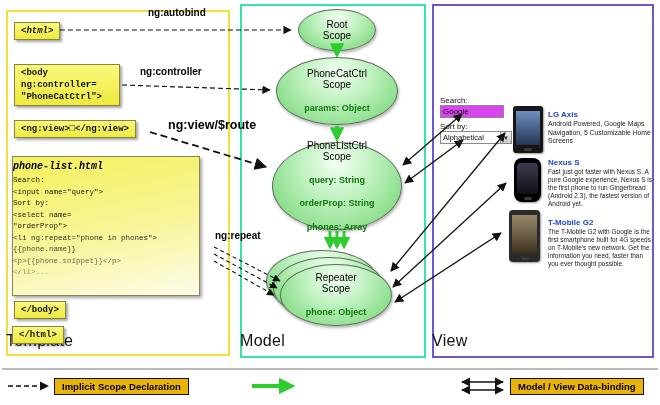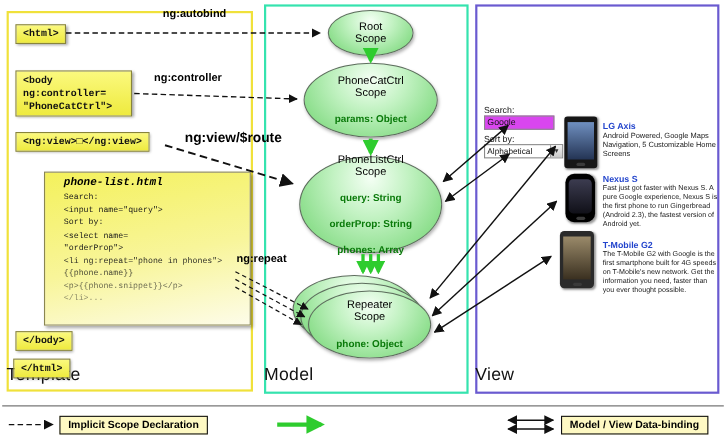--- a/index.html
+++ b/index.html
@@ -6,21 +6,21 @@
   body { background:#fff; font-family:"Liberation Sans", sans-serif; }
   #stage { position:relative; width:660px; height:405px; background:#fff; overflow:hidden; }
 
   .col { position:absolute; background:#fff; }
   .col-label { position:absolute; font-size:16px; color:#111; text-align:left; letter-spacing:0.3px; }
 
   .ybox { position:absolute; background:linear-gradient(#fbf97e,#eeea3e); border:1px solid #88843a;
           box-shadow:1.5px 1.5px 2.5px rgba(0,0,0,0.35); font-family:"Liberation Mono", monospace;
           font-weight:bold; font-size:9px; line-height:12px; color:#111; padding:2px 6px; z-index:4; }
 
-  .bigbox { position:absolute; left:40px; top:156px; width:188px; height:140px; padding:4px 17px;
+  .bigbox { position:absolute; left:12px; top:156px; width:188px; height:140px; padding:4px 0;
             background:linear-gradient(168deg,#f4f15c 0%,#f8f59a 55%,#fdfce9 100%);
             border:1px solid #8a8650; box-shadow:2px 2px 3px rgba(0,0,0,0.35); z-index:4; }
   .bigbox-title { font-family:"Liberation Mono", monospace; font-weight:bold; font-style:italic;
                   font-size:10px; margin-bottom:3px; color:#000; }
   .codeline { font-family:"Liberation Mono", monospace; font-size:7.5px; line-height:11.5px; color:#1a1a1a; white-space:nowrap; }
   .f1{opacity:.92}.f2{opacity:.8}.f3{opacity:.66}.f4{opacity:.5}
 
   .scope { position:absolute; border-radius:50%; border:1px solid #5d6d5d; z-index:3;
            background:radial-gradient(ellipse at 50% 22%, #f4fff4 0%, #c2f2c2 38%, #86dc86 82%, #6fca6f 100%);
            box-shadow:1px 2px 3px rgba(0,0,0,0.3);
@@ -40,39 +40,39 @@
                    border-left:1px solid #999; font-size:6px; display:flex; align-items:center; justify-content:center; color:#333; }
 
   .phone { position:absolute; background:#161616; box-shadow:1px 1px 2px rgba(0,0,0,0.4); z-index:3; }
   .phone .screen { position:absolute; left:3px; right:3px; top:5px; bottom:8px; }
   .phone .key { position:absolute; left:50%; transform:translateX(-50%); bottom:2px; width:8px; height:3px;
                 border-radius:2px; background:#3a3a3a; }
 
   .pname { position:absolute; font-size:8px; font-weight:bold; color:#2244cc; z-index:3; }
   .pdesc { position:absolute; font-size:6.8px; line-height:8.6px; color:#1a1a1a; z-index:3; }
 
-  .lgd-box { position:absolute; background:#fef9c3; border:1.5px solid #111; font-size:9.5px; font-weight:bold;
+  .lgd-box { position:absolute; background:#eab308; border:1.5px solid #111; font-size:9.5px; font-weight:bold;
              color:#000; padding:2px 7px; z-index:11; white-space:nowrap; }
 
   svg#wires { position:absolute; left:0; top:0; z-index:10; pointer-events:none; }
 </style>
 </head>
 <body>
 
 <div id="stage">
 
   <div class="col" style="left:6px;top:10px;width:224px;height:346px;border:2px solid #f0e13a;"></div>
   <div class="col" style="left:240px;top:4px;width:186px;height:354px;border:2px solid #35e3ae;"></div>
   <div class="col" style="left:432px;top:4px;width:222px;height:354px;border:2px solid #6a5ad0;"></div>
 
   <div class="col-label" style="left:6px;top:332px;width:224px;">Template</div>
   <div class="col-label" style="left:240px;top:332px;width:186px;">Model</div>
   <div class="col-label" style="left:432px;top:332px;width:222px;">View</div>
 
-  <div class="ybox" style="left:14px;top:22px;">&lt;html&gt;</div>
+  <div class="ybox" style="left:14px;top:22px;font-style:italic;">&lt;html&gt;</div>
 
   <div class="ybox" style="left:14px;top:64px;width:106px;">
     <div>&lt;body</div>
     <div>ng:controller=</div>
     <div>"PhoneCatCtrl"&gt;</div>
   </div>
 
   <div class="ybox" style="left:14px;top:120px;">&lt;ng:view&gt;□&lt;/ng:view&gt;</div>
 
   <div class="bigbox">

